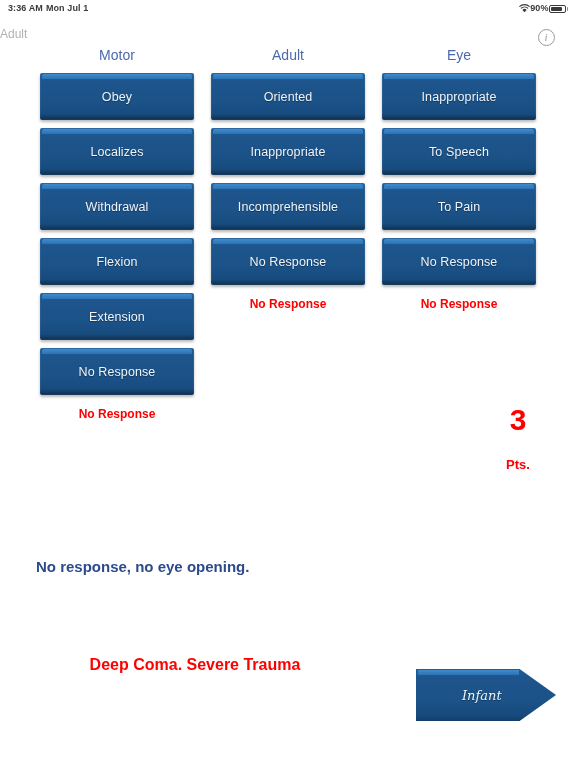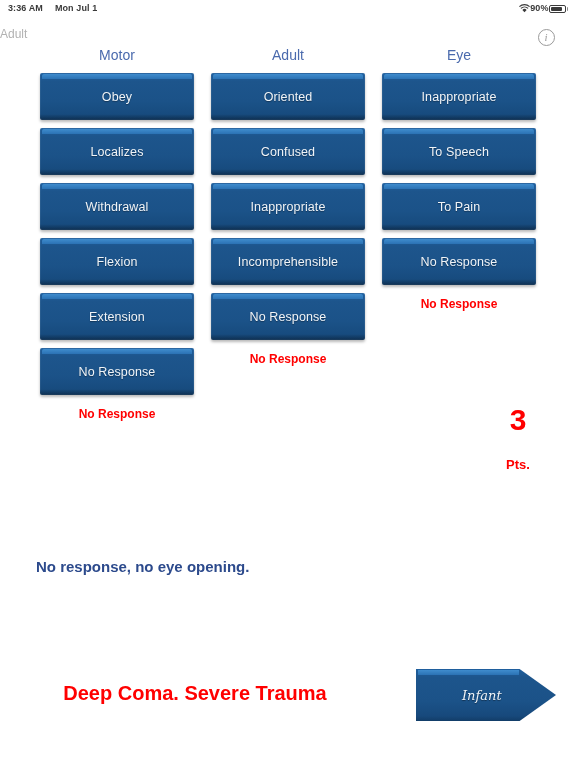--- a/index.html
+++ b/index.html
@@ -11,21 +11,21 @@
   }
   #app { position:relative; width:576px; height:768px; background:#fff; }
 
   
   .statusbar{
     position:absolute; top:0; left:0; width:576px; height:16px;
     display:flex; align-items:center; justify-content:space-between;
     padding:0 8px; font-size:9px; color:#3a3a3a; font-weight:bold;
     letter-spacing:.1px;
   }
-  .sb-left{ display:flex; align-items:center; gap:12px; }
+  .sb-left{ display:flex; align-items:center; gap:3px; }
   .sb-right{ display:flex; align-items:flex-end; }
   .wifi-icon{ display:inline-block; width:11px; height:9px; position:relative; }
   .wifi-icon svg{ display:block; }
   .battery{ display:flex; align-items:center; }
   .batt-body{
     width:17px; height:8px; border:1px solid #3a3a3a; border-radius:2px;
     padding:1px; display:flex; align-items:center;
   }
   .batt-fill{ height:100%; width:90%; background:#3a3a3a; border-radius:1px; }
   .batt-cap{ width:1.5px; height:4px; background:#8a8a8a; margin-left:1px; border-radius:0 1px 1px 0;}
@@ -96,22 +96,22 @@
   .score-unit{ font-size:13px; font-weight:bold; color:#ff0000; margin-top:22px; }
 
   
   .description{
     position:absolute; left:36px; top:558px; width:480px;
     font-size:15px; font-weight:bold; color:#2c4a8c;
   }
 
   
   .diagnosis{
-    position:absolute; left:0px; top:682px; width:390px; text-align:center;
-    font-size:20px; font-weight:bold; color:#ff0000;
+    position:absolute; left:0px; top:656px; width:390px; text-align:center;
+    font-size:16px; font-weight:bold; color:#ff0000;
   }
 
   
   .infant-btn{
     position:absolute; left:416px; top:669px;
     width:140px; height:52px;
     cursor:pointer;
   }
   .infant-shape{
     position:absolute; inset:0;
@@ -189,23 +189,20 @@
     </div>
     <div class="selected-value">No Response</div>
   </div>
 
   <div class="col col-verbal">
     <div class="col-header">Adult</div>
     <div class="gcs-btn">
       <span>Oriented</span>
     </div>
     <div class="gcs-btn">
-      <span>Confused</span>
-    </div>
-    <div class="gcs-btn">
       <span>Inappropriate</span>
     </div>
     <div class="gcs-btn">
       <span>Incomprehensible</span>
     </div>
     <div class="gcs-btn">
       <span>No Response</span>
     </div>
     <div class="selected-value">No Response</div>
   </div>

